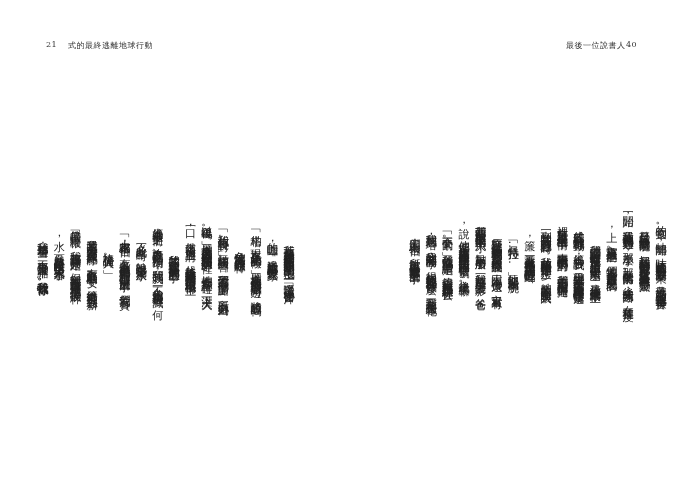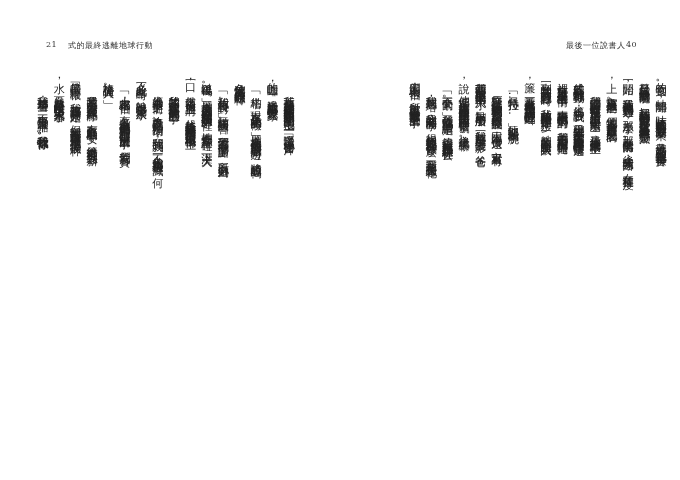--- a/index.html
+++ b/index.html
@@ -4,21 +4,21 @@
 <style>
   html, body { margin: 0; padding: 0; }
   body {
     width: 680px; height: 480px; overflow: hidden;
     background: #ffffff;
     font-family: "DejaVu Serif", "Liberation Serif", serif;
     color: #2a2a2a;
     position: relative;
   }
   .page {
-    position: absolute; top: 0; height: 480px; width: 340px;
+    position: absolute; top: 0; height: 480px; width: 340px; text-align: center;
   }
   .page.left { left: 0; }
   .page.right { left: 340px; }
   .header {
     position: absolute; top: 40px;
     font-size: 8px; color: #333; letter-spacing: 0.5px;
     white-space: nowrap;
   }
   .left .header .num { position: absolute; left: 46px; }
   .left .header .title { position: absolute; left: 68px; }

